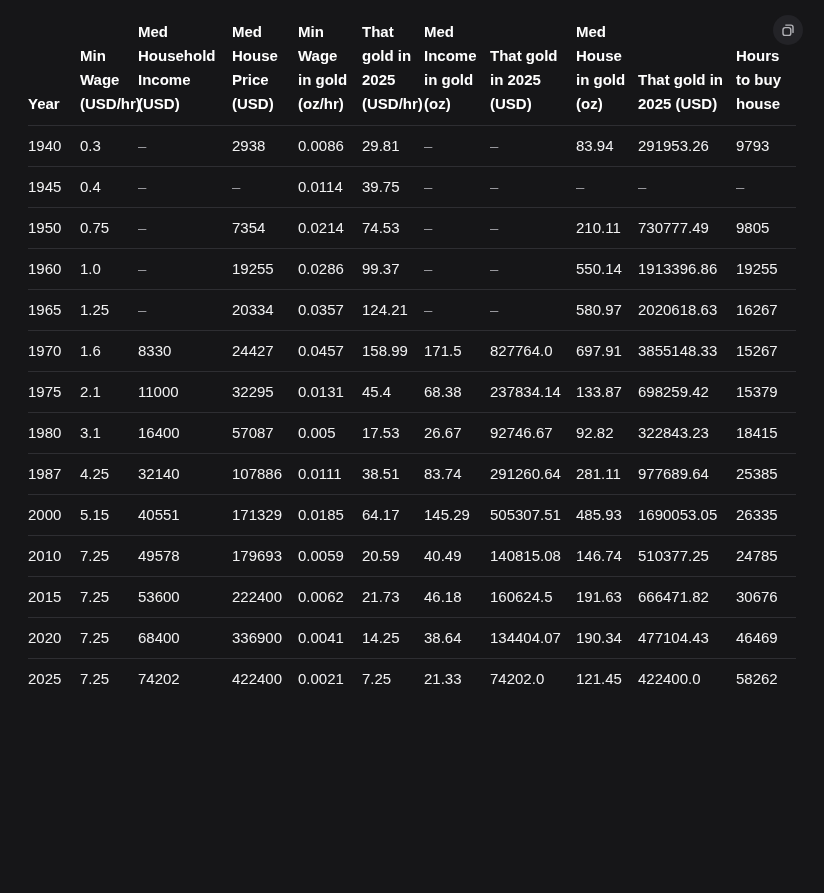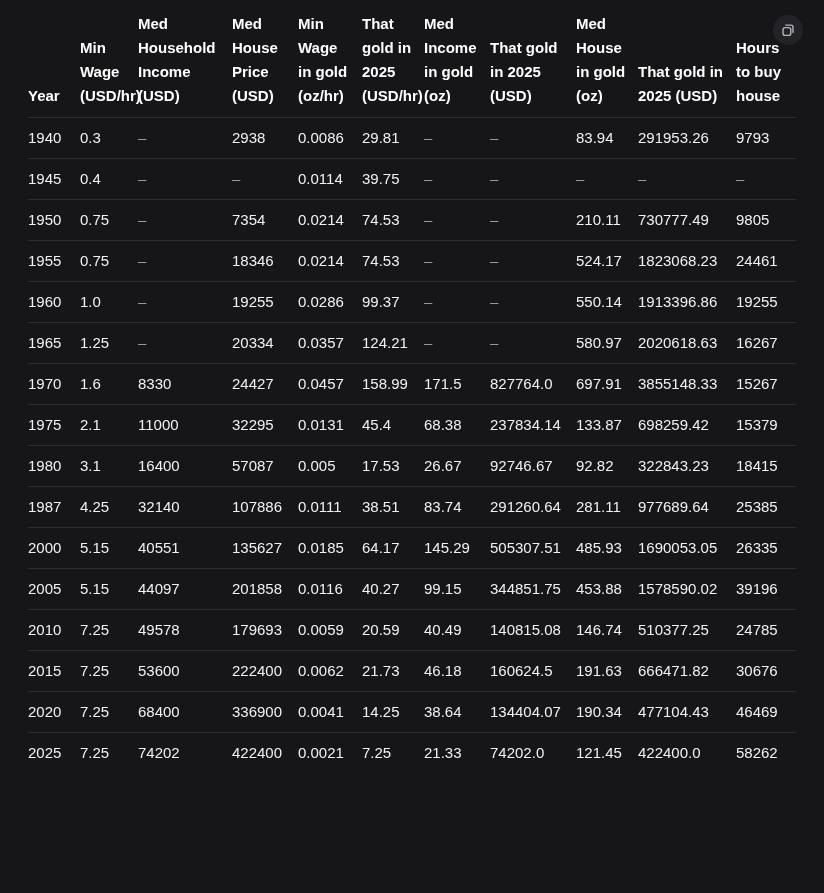--- a/index.html
+++ b/index.html
@@ -26,21 +26,21 @@
     table-layout:fixed;
     border-collapse:collapse;
   }
   th{
     text-align:left;
     vertical-align:bottom;
     font-weight:700;
     font-size:15px;
     line-height:24px;
     color:#ffffff;
-    padding:12px 8px 9px 0;
+    padding:20px 8px 9px 0;
     border-bottom:1px solid var(--divider);
   }
   td{
     font-size:15px;
     line-height:20px;
     padding:10px 8px 10px 0;
     white-space:nowrap;
     overflow:hidden;
     vertical-align:middle;
   }
@@ -142,33 +142,20 @@
           <td>7354</td>
           <td>0.0214</td>
           <td>74.53</td>
           <td class="muted">–</td>
           <td class="muted">–</td>
           <td>210.11</td>
           <td>730777.49</td>
           <td>9805</td>
         </tr>
         <tr>
-          <td>1955</td>
-          <td>0.75</td>
-          <td class="muted">–</td>
-          <td>18346</td>
-          <td>0.0214</td>
-          <td>74.53</td>
-          <td class="muted">–</td>
-          <td class="muted">–</td>
-          <td>524.17</td>
-          <td>1823068.23</td>
-          <td>24461</td>
-        </tr>
-        <tr>
           <td>1960</td>
           <td>1.0</td>
           <td class="muted">–</td>
           <td>19255</td>
           <td>0.0286</td>
           <td>99.37</td>
           <td class="muted">–</td>
           <td class="muted">–</td>
           <td>550.14</td>
           <td>1913396.86</td>
@@ -236,41 +223,28 @@
           <td>83.74</td>
           <td>291260.64</td>
           <td>281.11</td>
           <td>977689.64</td>
           <td>25385</td>
         </tr>
         <tr>
           <td>2000</td>
           <td>5.15</td>
           <td>40551</td>
-          <td>135627</td>
+          <td>171329</td>
           <td>0.0185</td>
           <td>64.17</td>
           <td>145.29</td>
           <td>505307.51</td>
           <td>485.93</td>
           <td>1690053.05</td>
           <td>26335</td>
-        </tr>
-        <tr>
-          <td>2005</td>
-          <td>5.15</td>
-          <td>44097</td>
-          <td>201858</td>
-          <td>0.0116</td>
-          <td>40.27</td>
-          <td>99.15</td>
-          <td>344851.75</td>
-          <td>453.88</td>
-          <td>1578590.02</td>
-          <td>39196</td>
         </tr>
         <tr>
           <td>2010</td>
           <td>7.25</td>
           <td>49578</td>
           <td>179693</td>
           <td>0.0059</td>
           <td>20.59</td>
           <td>40.49</td>
           <td>140815.08</td>

